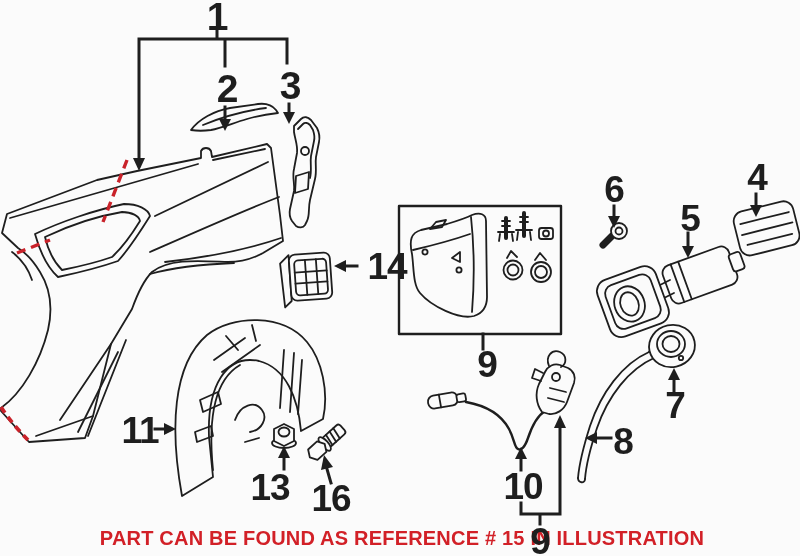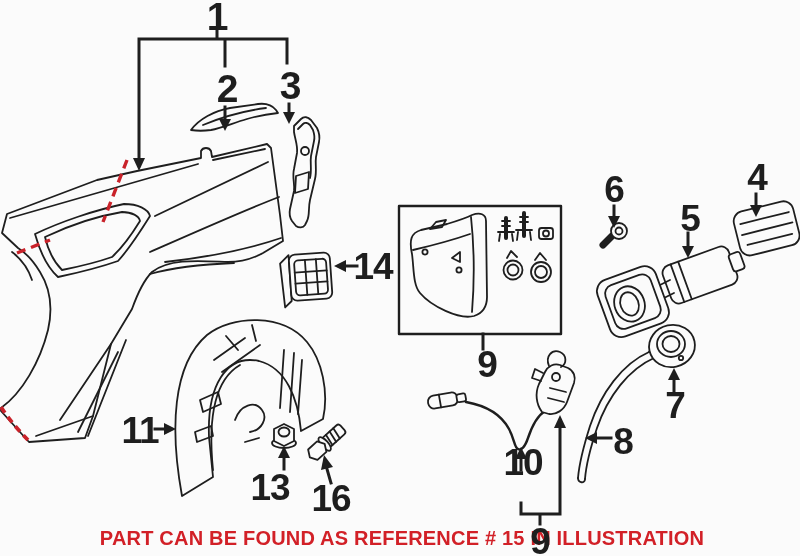--- a/index.html
+++ b/index.html
@@ -269,19 +269,19 @@
 
   <div class="callout big" style="left:217px;top:16px">1</div>
   <div class="callout big" style="left:227px;top:88px">2</div>
   <div class="callout big" style="left:290px;top:85px">3</div>
   <div class="callout" style="left:757px;top:177px">4</div>
   <div class="callout" style="left:690px;top:218px">5</div>
   <div class="callout" style="left:614px;top:189px">6</div>
   <div class="callout" style="left:675px;top:405px">7</div>
   <div class="callout" style="left:623px;top:441px">8</div>
   <div class="callout" style="left:540px;top:541px">9</div>
-  <div class="callout" style="left:523px;top:462px">10</div>
+  <div class="callout" style="left:523px;top:486px">10</div>
   <div class="callout" style="left:140px;top:430px">11</div>
   <div class="callout" style="left:331px;top:498px">16</div>
   <div class="callout" style="left:270px;top:487px">13</div>
-  <div class="callout" style="left:373px;top:266px">14</div>
+  <div class="callout" style="left:387px;top:266px">14</div>
   <div class="callout" style="left:487px;top:364px">9</div>
 </div>
 
 </body></html>

